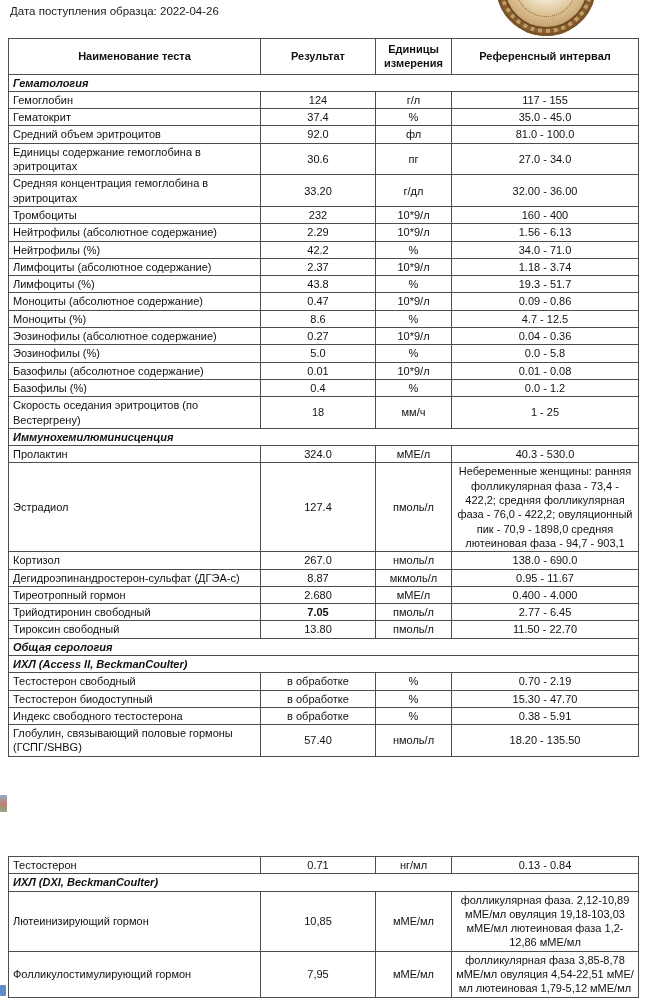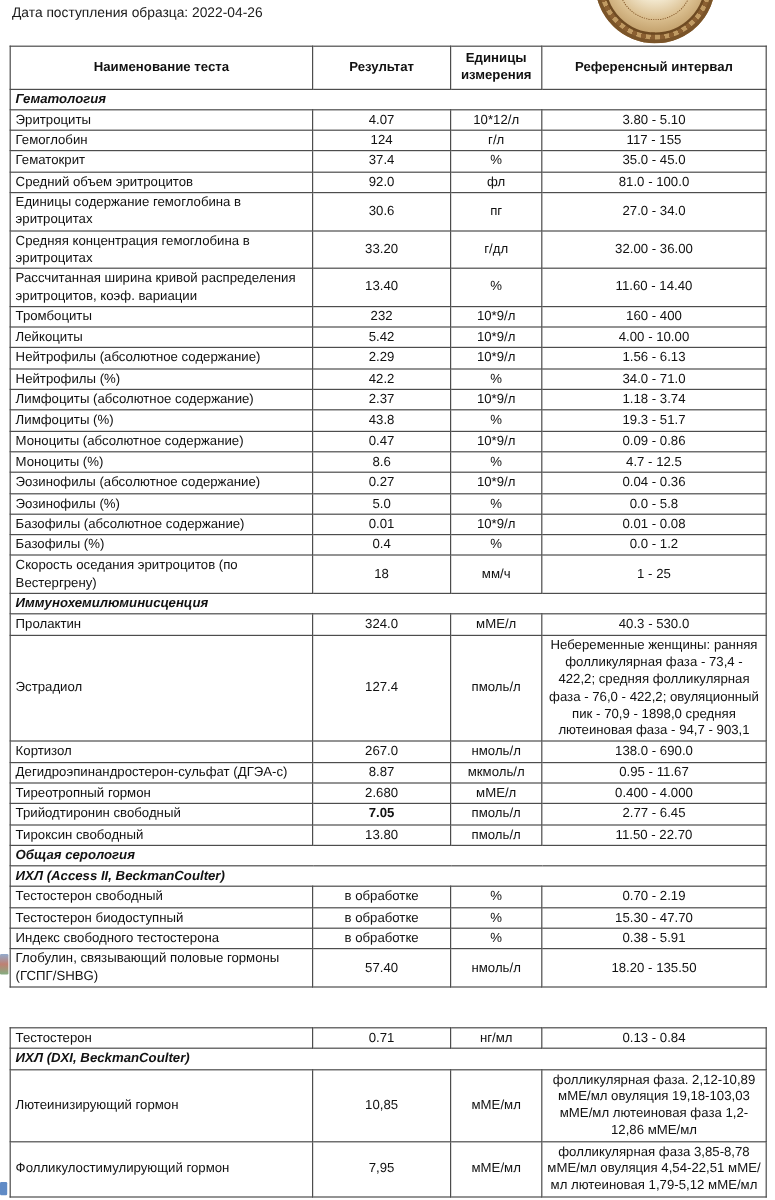--- a/index.html
+++ b/index.html
@@ -93,26 +93,20 @@
         <th>Результат</th>
         <th>Единицы измерения</th>
         <th>Референсный интервал</th>
       </tr>
     </thead>
     <tbody id="t1body">
         <tr>
           <td colspan="4" class="section">Гематология</td>
         </tr>
         <tr>
-          <td class="cell-name">Эритроциты</td>
-          <td class="cell-result">4.07</td>
-          <td class="cell-units">10*12/л</td>
-          <td class="cell-ref">3.80 - 5.10</td>
-        </tr>
-        <tr>
           <td class="cell-name">Гемоглобин</td>
           <td class="cell-result">124</td>
           <td class="cell-units">г/л</td>
           <td class="cell-ref">117 - 155</td>
         </tr>
         <tr>
           <td class="cell-name">Гематокрит</td>
           <td class="cell-result">37.4</td>
           <td class="cell-units">%</td>
           <td class="cell-ref">35.0 - 45.0</td>
@@ -129,36 +123,24 @@
           <td class="cell-units">пг</td>
           <td class="cell-ref">27.0 - 34.0</td>
         </tr>
         <tr>
           <td class="cell-name">Средняя концентрация гемоглобина в эритроцитах</td>
           <td class="cell-result">33.20</td>
           <td class="cell-units">г/дл</td>
           <td class="cell-ref">32.00 - 36.00</td>
         </tr>
         <tr>
-          <td class="cell-name">Рассчитанная ширина кривой распределения эритроцитов, коэф. вариации</td>
-          <td class="cell-result">13.40</td>
-          <td class="cell-units">%</td>
-          <td class="cell-ref">11.60 - 14.40</td>
-        </tr>
-        <tr>
           <td class="cell-name">Тромбоциты</td>
           <td class="cell-result">232</td>
           <td class="cell-units">10*9/л</td>
           <td class="cell-ref">160 - 400</td>
-        </tr>
-        <tr>
-          <td class="cell-name">Лейкоциты</td>
-          <td class="cell-result">5.42</td>
-          <td class="cell-units">10*9/л</td>
-          <td class="cell-ref">4.00 - 10.00</td>
         </tr>
         <tr>
           <td class="cell-name">Нейтрофилы (абсолютное содержание)</td>
           <td class="cell-result">2.29</td>
           <td class="cell-units">10*9/л</td>
           <td class="cell-ref">1.56 - 6.13</td>
         </tr>
         <tr>
           <td class="cell-name">Нейтрофилы (%)</td>
           <td class="cell-result">42.2</td>

